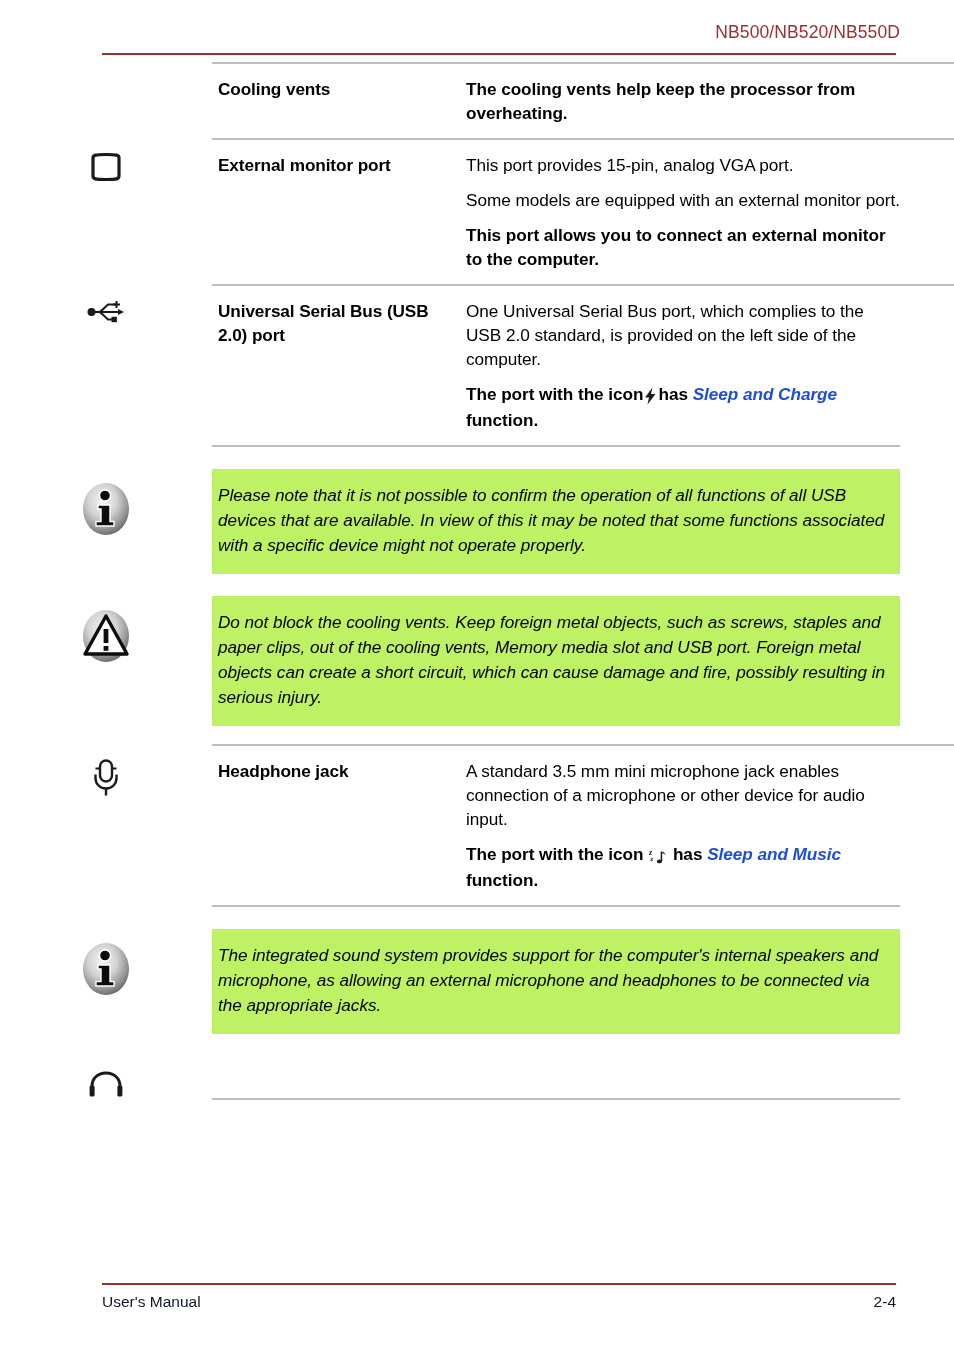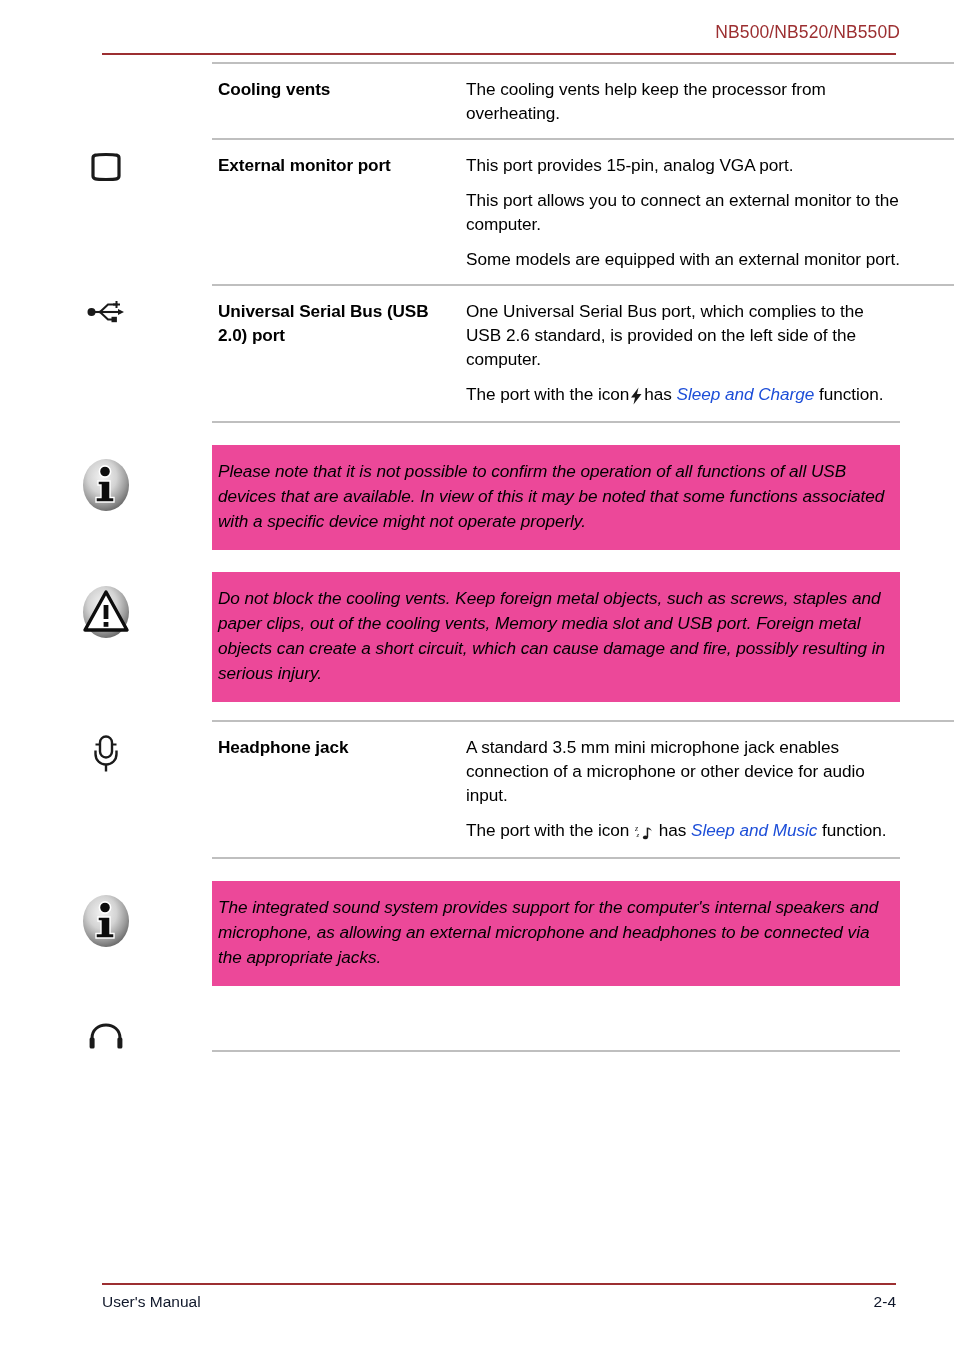--- a/index.html
+++ b/index.html
@@ -120,21 +120,21 @@
   }
   .desc-col {
     flex: 1 1 auto;
     font-size: 17.2px;
     line-height: 24px;
     letter-spacing: -0.05px;
   }
   .desc-col p {
     margin: 0 0 11px 0;
   }
-  .desc-col p:last-child { margin-bottom: 0; }
+  .desc-col p:last-child { margin-bottom: 0; font-weight: bold; }
 
   .link {
     color: #1d4ed8;
     font-style: italic;
   }
 
   
   .closing-rule {
     margin-left: 212px;
     margin-right: 54px;
@@ -150,21 +150,21 @@
   }
   .notebox .note-icon-cell {
     flex: 0 0 212px;
     display: flex;
     justify-content: center;
     padding-top: 12px;
   }
   .notebox .note-body {
     flex: 1 1 auto;
     margin-right: 54px;
-    background: #ec4899;
+    background: #bef264;
     font-style: italic;
     font-size: 17.2px;
     line-height: 25px;
     padding: 14px 14px 16px 6px;
     letter-spacing: -0.05px;
   }
   .notebox .note-body p { margin: 0; }
   .sp18 { height: 18px; }
   .sp22 { height: 22px; }
 
@@ -207,22 +207,22 @@
         <span>
           <svg class="icon-svg" width="34" height="30" viewBox="0 0 34 30">
             <path d="M4,6 C4,3 6,2.5 17,2.5 C28,2.5 30,3 30,6 L30,24 C30,27 28,27.5 17,27.5 C6,27.5 4,27 4,24 Z" fill="none" stroke="#1a1a1a" stroke-width="3.2"></path>
           </svg>
         </span>
       </div>
       <div class="body-cell">
         <div class="label-col">External monitor port</div>
         <div class="desc-col">
           <p>This port provides 15-pin, analog VGA port.</p>
+          <p>Some models are equipped with an external monitor port.</p>
           <p>This port allows you to connect an external monitor to the computer.</p>
-          <p>Some models are equipped with an external monitor port.</p>
         </div>
       </div>
     </div>
 
     <div class="trow">
       <div class="icon-cell">
         <span>
           <svg class="icon-svg" width="38" height="26" viewBox="0 0 38 26">
             <g stroke="#1a1a1a" stroke-width="2.1" fill="none" stroke-linecap="square">
               <path d="M5,14 L33,14"></path>
@@ -235,21 +235,21 @@
             <g stroke="#1a1a1a" stroke-width="2" stroke-linecap="butt">
               <path d="M29.5,3 L29.5,10"></path>
               <path d="M26,6.5 L33,6.5"></path>
             </g>
           </svg>
         </span>
       </div>
       <div class="body-cell">
         <div class="label-col">Universal Serial Bus (USB 2.0) port</div>
         <div class="desc-col">
-          <p>One Universal Serial Bus port, which complies to the USB 2.6 standard, is provided on the left side of the computer.</p>
+          <p>One Universal Serial Bus port, which complies to the USB 2.0 standard, is provided on the left side of the computer.</p>
           <p>
             <span>The port with the icon</span><span class="inline-glyph">
               <svg width="13" height="18" viewBox="0 0 13 18" style="vertical-align:-3px">
                 <polygon points="8.5,0.5 1,10.5 5,10.5 3.5,17.5 11.5,7 7,7" fill="#1a1a1a"></polygon>
               </svg>
             </span><span>has</span>
             <a href="#" class="link" style="text-decoration:none">Sleep and Charge</a>
             <span>function.</span>
           </p>
         </div>

